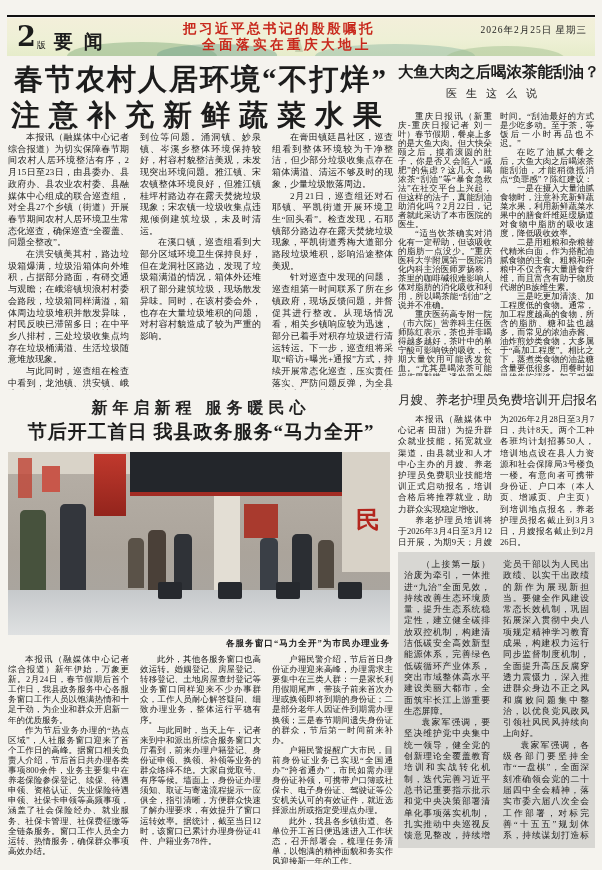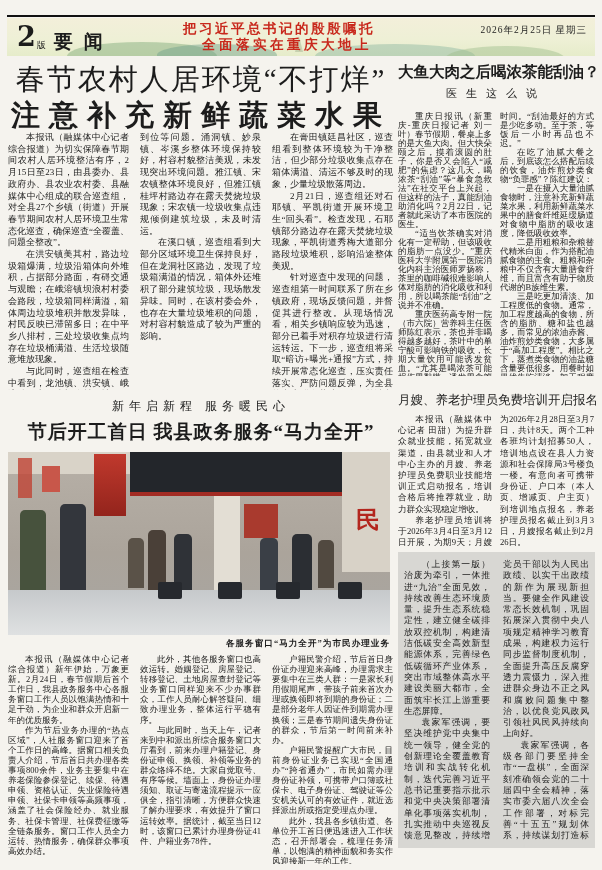--- a/index.html
+++ b/index.html
@@ -39,29 +39,29 @@
   .col p { text-indent:2em; }
   .col.cont p:first-child { text-indent:0; }
   .a1 .col { font-size:9px; line-height:11.7px; }
   .a2 .col { font-size:8.5px; line-height:10.1px; }
   .a3 .col { font-size:8.5px; line-height:9px; }
   .a4 .col { font-size:8.6px; line-height:11.2px; }
   .a5 .col { font-size:8.8px; line-height:11.3px; }
 
   
   .h1a { position:absolute; left:8px; top:60px; width:386px; text-align:center;
-         font-size:29px; font-weight:normal; letter-spacing:2px; white-space:nowrap; }
+         font-size:29px; font-weight:bold; letter-spacing:2px; white-space:nowrap; }
   .h1b { position:absolute; left:8px; top:96px; width:386px; text-align:center;
          font-size:29px; font-weight:bold; letter-spacing:9px; white-space:nowrap; }
   .a1 { left:8px; top:132px; width:386px; height:258px; gap:11px; }
   .a1 .col { width:121px; }
 
   
   .kicker { position:absolute; left:8px; top:398px; width:386px; text-align:center;
-            font-size:12px; letter-spacing:5px; font-weight:normal; color:#222; }
+            font-size:16px; letter-spacing:5px; font-weight:bold; color:#222; }
   .h2 { position:absolute; left:8px; top:419px; width:386px; text-align:center;
         font-size:19px; font-weight:bold; letter-spacing:1px; white-space:nowrap; }
   .photo { position:absolute; left:8px; top:452px; width:382px; height:183px;
            background:linear-gradient(180deg,#b7b0a7 0%,#aba49b 55%,#a8a6a2 100%); overflow:hidden; }
   .ph { position:absolute; }
   .ph-ceiling { left:0; top:0; width:130px; height:22px; background:#d9d3c8; }
   .ph-screen { left:122px; top:0; width:212px; height:44px; background:#23262b; border-bottom:4px solid #a32c24; }
   .ph-redsign { left:86px; top:2px; width:32px; height:62px; background:linear-gradient(180deg,#c0392d,#93241c); }
   .ph-redsign2 { left:10px; top:6px; width:14px; height:40px; background:#bf4434; opacity:.8; }
   .ph-poster1 { left:34px; top:14px; width:18px; height:26px; background:#c8574a; }
@@ -200,21 +200,21 @@
   <div class="h3a">大鱼大肉之后喝浓茶能刮油？</div>
   <div class="h3b">医生这么说</div>
   <div class="cols a3">
     <div class="col">
         <p>重庆日报讯（新重庆-重庆日报记者 刘一叶）春节假期，餐桌上多的是大鱼大肉。但大快朵颐之后，摸着滚圆的肚子，你是否又会陷入“减肥”的焦虑？这几天，喝浓茶“刮油”等“暴食急救法”在社交平台上兴起，但这样的法子，真能刮油助消化吗？2月22日，记者就此采访了本市医院的医生。</p>
         <p>“适当饮茶确实对消化有一定帮助，但该吸收的脂肪一点没少。”重庆医科大学附属第一医院消化内科主治医师罗扬称，茶里的咖啡碱很难影响人体对脂肪的消化吸收和利用，所以喝茶能“刮油”之说并不准确。</p>
         <p>重庆医药高专附一院（市六院）营养科主任医师陈红表示，茶也并非喝得越多越好，茶叶中的单宁酸可影响铁的吸收，长期大量饮用可能诱发贫血。“尤其是喝浓茶可能损伤胃黏膜，诱发胃食管反流。”</p>
       </div>
     <div class="col cont">
         <p>时间。“刮油最好的方式是少吃多动。至于茶，等饭后一小时再品也不迟。”</p>
-        <p>在吃了油腻大餐之后，到底该怎么搭配后续的饮食，油炸煎炒类食物“负罪感”？陈红建议：</p>
+        <p>在吃了油腻大餐之后，大鱼大肉之后喝浓茶能刮油，才能稍微抵消点“负罪感”？陈红建议：</p>
         <p>一是在摄入大量油腻食物时，注意补充新鲜蔬菜水果，利用新鲜蔬菜水果中的膳食纤维延缓肠道对食物中脂肪的吸收速度，降低吸收效率。</p>
         <p>二是用粗粮和杂粮替代精米白面，作为搭配油腻食物的主食。粗粮和杂粮中不仅含有大量膳食纤维，而且富含有助于物质代谢的B族维生素。</p>
         <p>三是吃更加清淡、加工程度低的食物。通常，加工程度越高的食物，所含的脂肪、糖和盐也越多，而常见的浓油赤酱、油炸煎炒类食物，大多属于“高加工程度”。相比之下，蒸煮类食物的油盐糖含量要低很多。用餐时如果优先吃清淡、加工程度低的食物，那么这类食物能占据很大一部分胃容量，从而减少高脂、高糖、精加工食物的摄入量。</p>
       </div>
   </div>
 
   <div class="h4">月嫂、养老护理员免费培训开启报名</div>
   <div class="cols a4">
     <div class="col">
         <p>本报讯（融媒体中心记者 田甜）为提升群众就业技能，拓宽就业渠道，由县就业和人才中心主办的月嫂、养老护理员免费职业技能培训正式启动报名，培训合格后将推荐就业，助力群众实现稳定增收。</p>

